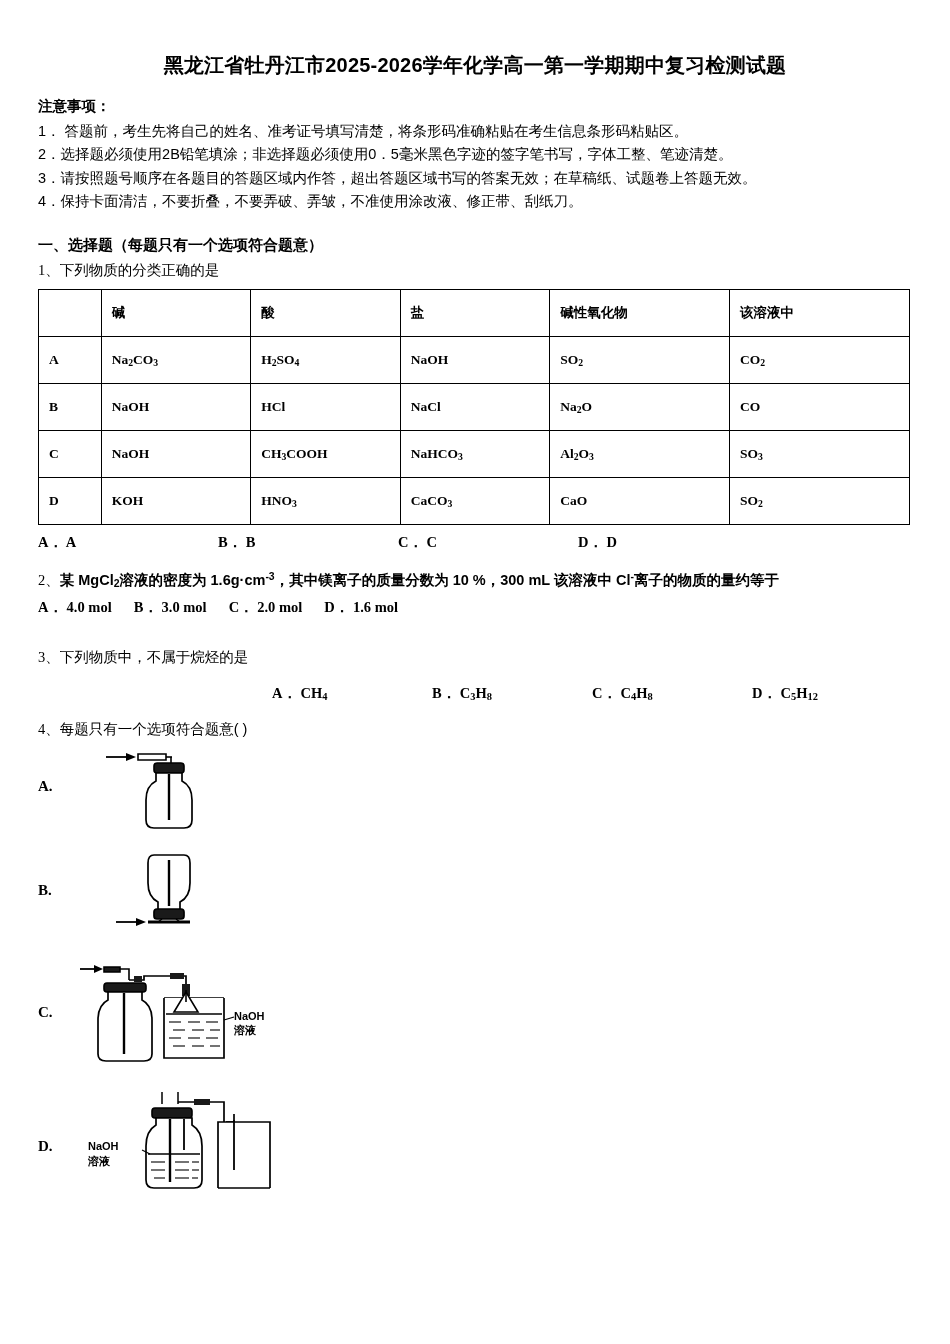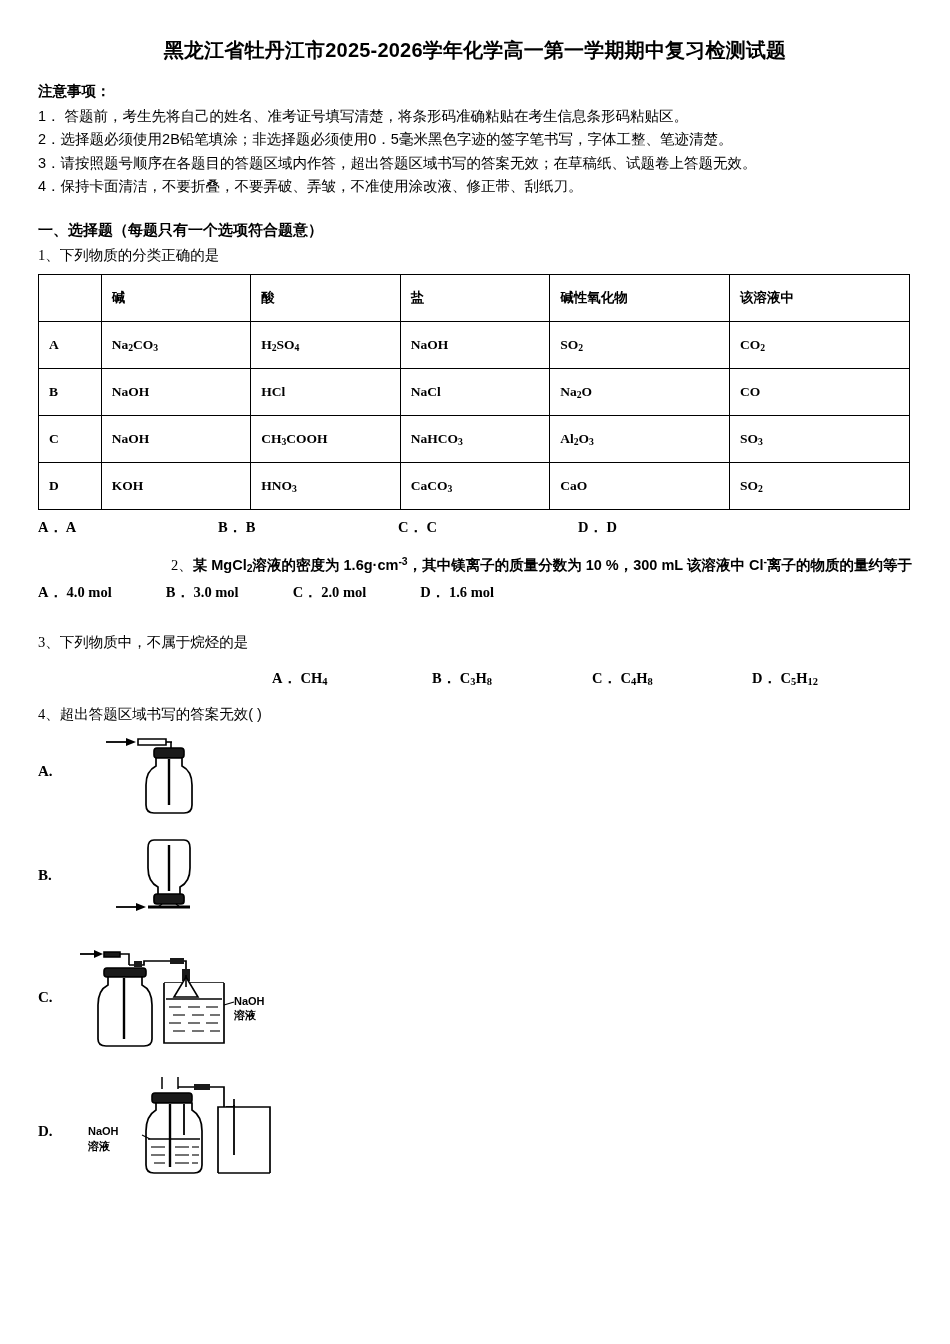--- a/index.html
+++ b/index.html
@@ -9,21 +9,21 @@
   }
   body {
     width: 950px;
     height: 1344px;
     font-family: "Liberation Serif", "DejaVu Serif", serif;
     color: #000000;
     position: relative;
     overflow: hidden;
   }
   .page {
-    padding: 37px 38px 0 38px;
+    padding: 52px 38px 0 38px;
     box-sizing: border-box;
   }
   .doc-title {
     text-align: center;
     font-size: 20px;
     font-weight: bold;
     letter-spacing: 0.2px;
     margin: 0 0 18px 0;
     font-family: "Liberation Sans", "DejaVu Sans", sans-serif;
   }
@@ -45,21 +45,21 @@
     margin-top: 22px;
     margin-bottom: 3px;
     font-family: "Liberation Sans", "DejaVu Sans", sans-serif;
   }
   .q-stem {
     font-size: 14.5px;
     line-height: 1.7;
     margin: 2px 0 6px 0;
     font-family: "Liberation Sans", "DejaVu Sans", sans-serif;
   }
-  .q-stem.bold-stem { font-weight: bold; text-align: right; }
+  .q-stem.bold-stem { font-weight: bold; }
   .q-num { font-family: "Liberation Serif", serif; }
 
   table.class-table {
     border-collapse: collapse;
     width: 872px;
     margin: 6px 0 6px 0;
     table-layout: fixed;
   }
   table.class-table td, table.class-table th {
     border: 1px solid #000000;
@@ -187,40 +187,40 @@
     <span class="opt"><span>A．</span> <span>A</span></span>
     <span class="opt"><span>B．</span> <span>B</span></span>
     <span class="opt"><span>C．</span> <span>C</span></span>
     <span class="opt"><span>D．</span> <span>D</span></span>
   </div>
 
   <div class="q-stem bold-stem" style="margin-top:16px;">
     <span class="q-num" style="font-weight:normal">2、</span><span>某 MgCl</span><sub>2</sub><span>溶液的密度为 1.6g·cm</span><sup>-3</sup><span>，其中镁离子的质量分数为 10 %，300 mL 该溶液中 Cl</span><sup>-</sup><span>离子的物质的量约等于</span>
   </div>
 
-  <div class="opt-row tight" style="margin-top:4px;gap:32px;">
+  <div class="opt-row tight" style="margin-top:4px;">
     <span class="opt"><span>A．</span> <span>4.0 mol</span></span>
     <span class="opt"><span>B．</span> <span>3.0 mol</span></span>
     <span class="opt"><span>C．</span> <span>2.0 mol</span></span>
     <span class="opt"><span>D．</span> <span>1.6 mol</span></span>
   </div>
 
   <div class="q-stem" style="margin-top:28px;">
     <span class="q-num">3、</span><span>下列物质中，不属于烷烃的是</span>
   </div>
 
   <div class="opt-row wide4" style="margin-top:14px;justify-content:flex-end;">
     <span class="opt"><span>A．</span> <span>CH</span><sub>4</sub></span>
     <span class="opt"><span>B．</span> <span>C</span><sub>3</sub><span>H</span><sub>8</sub></span>
     <span class="opt"><span>C．</span> <span>C</span><sub>4</sub><span>H</span><sub>8</sub></span>
     <span class="opt"><span>D．</span> <span>C</span><sub>5</sub><span>H</span><sub>12</sub></span>
   </div>
 
   <div class="q-stem" style="margin-top:14px;">
-    <span class="q-num">4、</span><span>超出答题区域书写的答案无效(     )</span>
+    <span class="q-num">4、</span><span>每题只有一个选项符合题意(     )</span>
   </div>
 
   <div class="fig-block fig-a">
     <div class="fig-label">A.</div>
     <div class="fig-canvas">
       <svg width="150" height="86" viewBox="0 0 150 86">
         <g stroke="#000" fill="none" stroke-width="1.6">
           <line x1="32" y1="9" x2="52" y2="9" stroke-width="1.8"></line>
           <polygon points="52,5 62,9 52,13" fill="#000" stroke="none"></polygon>
           <path d="M64 6 L92 6 L92 12 L70 12 L64 12 Z" fill="#fff"></path>

